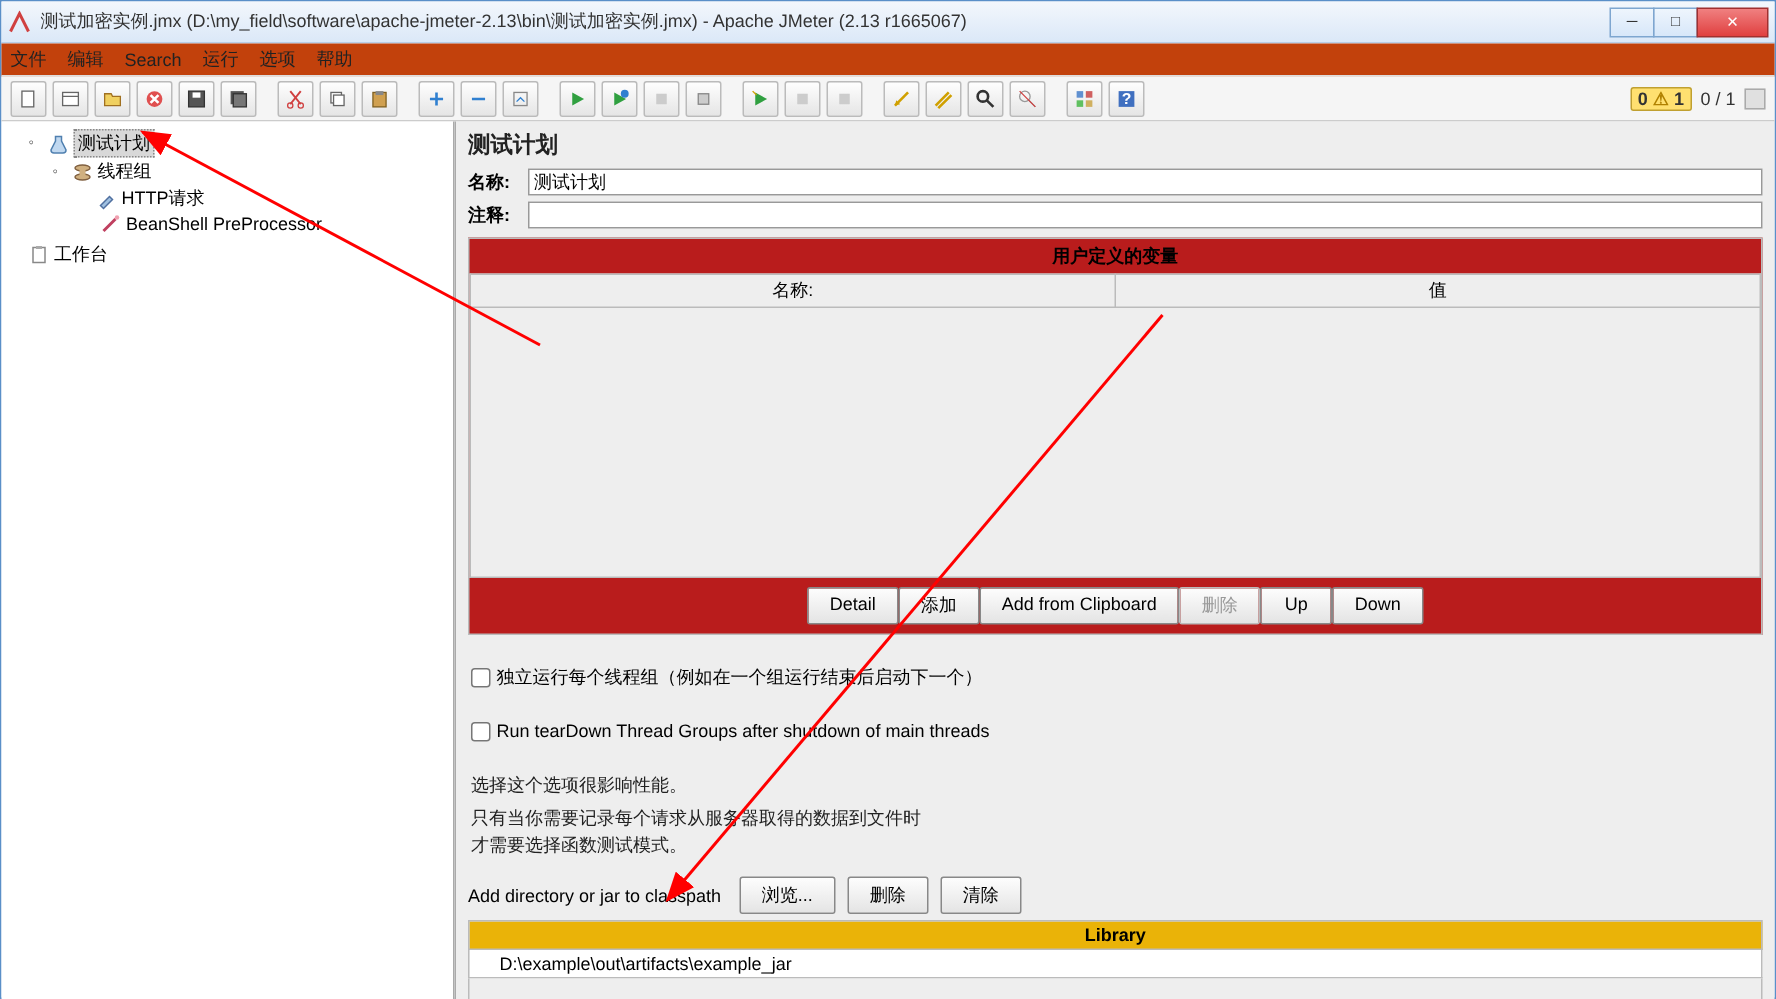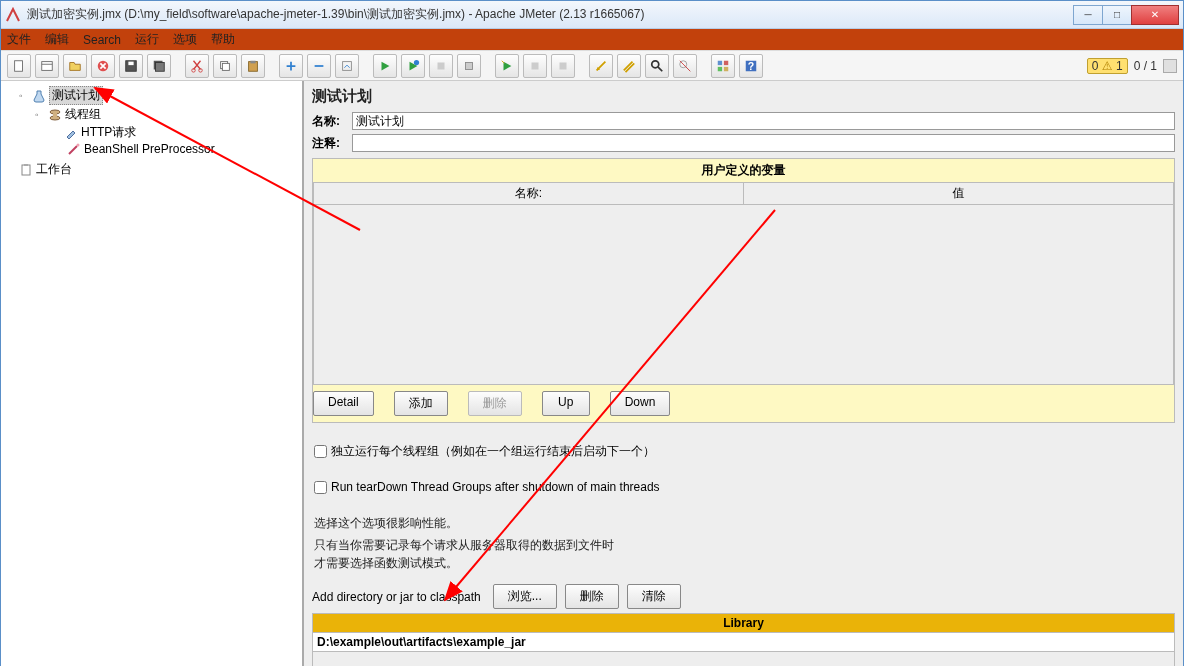--- a/index.html
+++ b/index.html
@@ -18,21 +18,21 @@
 
 .menubar { height: 22px; background: #c2410c; display: flex; align-items: center; padding: 0 6px; gap: 14px; border-bottom: 1px solid #ddd; }
 .menubar .menu-item { color: #222; cursor: default; }
 
 
 .toolbar { height: 30px; background: #f5f5f5; display: flex; align-items: center; padding: 2px 6px; gap: 4px; border-bottom: 1px solid #ccc; }
 .toolbar .tb-btn { width: 24px; height: 24px; border: 1px solid #bbb; background: linear-gradient(#fefefe,#e5e5e5); display:flex;align-items:center;justify-content:center; border-radius:2px; }
 .toolbar .sep { width: 6px; }
 .toolbar .spacer { flex: 1; }
 .toolbar .status { display:flex;align-items:center;gap:6px;color:#333;}
-.warn-badge{background:#ffe070;border:1px solid #c0a030;padding:0 4px;border-radius:2px;font-weight:normal;}
+.warn-badge{background:#ffe070;border:1px solid #c0a030;padding:0 4px;border-radius:2px;font-weight:bold;}
 
 
 .main { display: flex; height: calc(666px - 28px - 22px - 30px); }
 .tree-pane { width: 302px; border-right: 1px solid #aaa; background: #fff; padding: 4px 2px; overflow:hidden;}
 .content-pane { flex: 1; background: #eee; border-left:1px solid #aaa; }
 
 
 .tree ul{list-style:none;padding-left:16px;}
 .tree li{padding:1px 0;white-space:nowrap;}
 .tree .node{display:flex;align-items:center;gap:3px;}
@@ -40,61 +40,61 @@
 .tree .node-icon{width:14px;height:14px;display:inline-block;}
 .tree .sel{background:#d8d8d8;padding:0 2px;border:1px dotted #888;}
 
 
 .content-inner { padding: 6px 8px; height:100%; overflow:auto;}
 .panel-title { font-size: 15px; font-weight: bold; margin-bottom: 6px; color:#222;}
 .form-row { display: flex; align-items: center; margin-bottom: 4px; }
 .form-row label { width: 40px; font-weight: bold; }
 .form-row input { flex: 1; border: 1px solid #999; background: #fff; height: 18px; padding: 0 3px; }
 
-.section { border: 1px solid #bbb; margin: 6px 0; background: #fef9c3; }
+.section { border: 1px solid #bbb; margin: 6px 0; background: #b91c1c; }
 .section-title { text-align: center; font-weight: bold; padding: 3px; }
 .table { width: 100%; border-collapse: collapse; background:#eee;}
 .table th { border: 1px solid #bbb; background: #eee; font-weight: normal; padding: 2px; text-align:center;}
 .table-body{height:180px;border:1px solid #bbb;border-top:none;background:#eee;}
 
-.btn-row { display:flex; justify-content:flex-start; gap:20px; padding:6px 0;}
+.btn-row { display:flex; justify-content:center; gap:0; padding:6px 0;}
 .btn { border:1px solid #888; background:linear-gradient(#fdfdfd,#e4e4e4); padding:3px 14px; border-radius:2px; min-width:48px;text-align:center;}
 .btn.disabled{color:#999;border-color:#bbb;}
 
 .check-row{display:flex;align-items:center;gap:4px;margin:20px 2px;}
 .check-row input{width:13px;height:13px;}
 
 .desc{margin:4px 2px;color:#222;line-height:1.5;}
 .bold{font-weight:normal;}
 
 .lib-section{margin-top:12px;}
 .lib-header{display:flex;align-items:center;gap:8px;margin-bottom:4px;}
 .lib-header .bold{margin-right:4px;}
 .lib-table th{border:1px solid #bbb;background:#eab308;text-align:center;padding:2px;}
-.lib-table td{border:1px solid #bbb;padding:2px 4px;background:#fff;font-weight:bold;}
+.lib-table td{border:1px solid #bbb;padding:2px 20px;background:#fff;}
 .lib-body{border:1px solid #bbb;border-top:none;height:24px;background:#eee;}
 
 
 .annotation { position: absolute; left:0; top:0; width:1184px; height:666px; pointer-events:none; }
 
 
 .svg-icon{width:14px;height:14px;}
 </style>
 </head>
 <body>
 
 <div class="window-frame">
 
   <div class="titlebar">
     <span class="app-icon">
       <svg viewBox="0 0 16 16">
           <path d="M2 14 L8 2 L14 14" stroke="#d04040" stroke-width="2" fill="none"></path>
         </svg>
     </span>
-    <div class="title">测试加密实例.jmx (D:\my_field\software\apache-jmeter-1.39\bin\测试加密实例.jmx) - Apache JMeter (2.13 r1665067)</div>
+    <div class="title">测试加密实例.jmx (D:\my_field\software\apache-jmeter-2.13\bin\测试加密实例.jmx) - Apache JMeter (2.13 r1665067)</div>
     <div class="win-btns">
       <div class="win-btn">
           <span class="glyph">─</span>
         </div>
       <div class="win-btn">
           <span class="glyph">□</span>
         </div>
       <div class="win-btn close">
           <span class="glyph">✕</span>
         </div>
@@ -351,20 +351,21 @@
                 <tr>
               <th style="width:50%">名称:</th>
               <th style="width:50%">值</th>
             </tr>
           </tbody>
             </table>
           <div class="table-body"></div>
           <div class="btn-row">
             <div class="btn">Detail</div>
             <div class="btn">添加</div>
+            <div class="btn">Add from Clipboard</div>
             <div class="btn disabled">删除</div>
             <div class="btn">Up</div>
             <div class="btn">Down</div>
           </div>
         </div>
 
         <div class="check-row">
           <input type="checkbox" style="">
           <span>独立运行每个线程组（例如在一个组运行结束后启动下一个）</span>
         </div>

